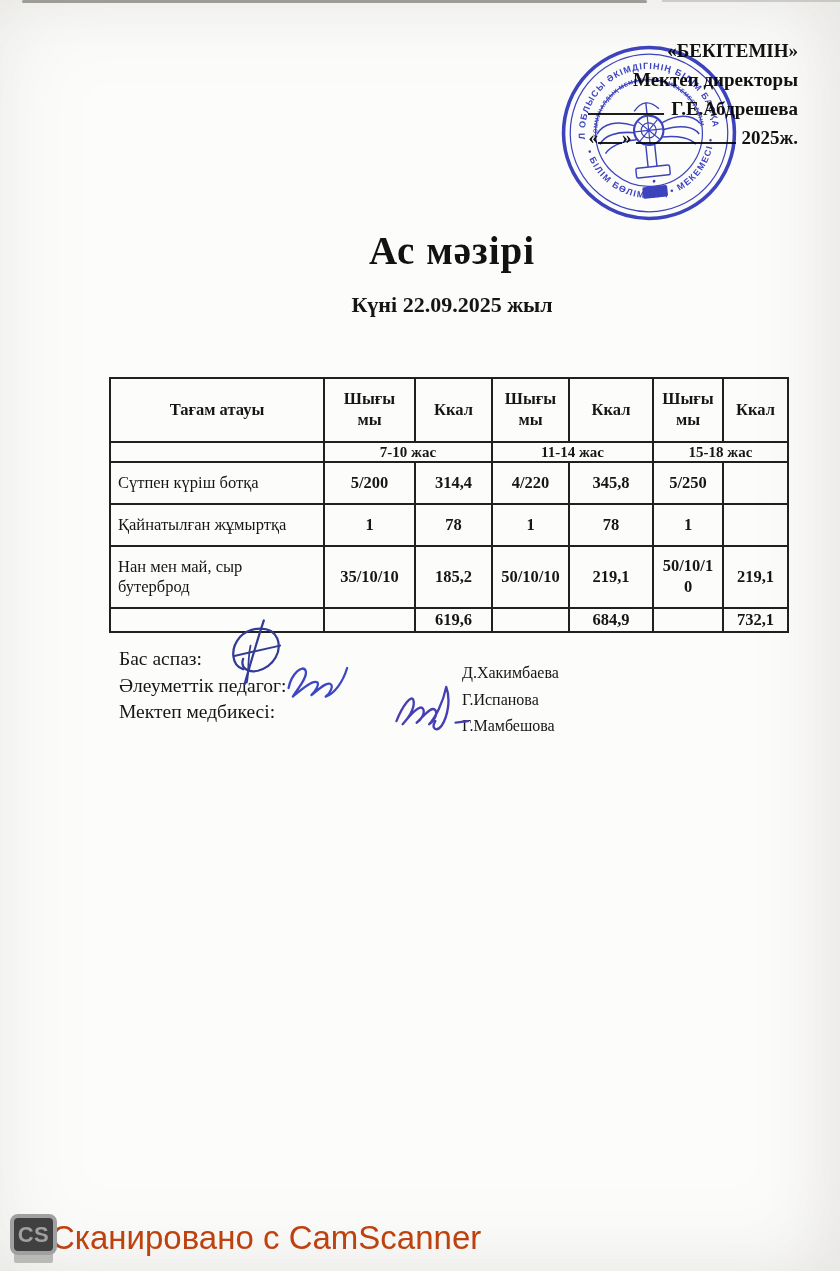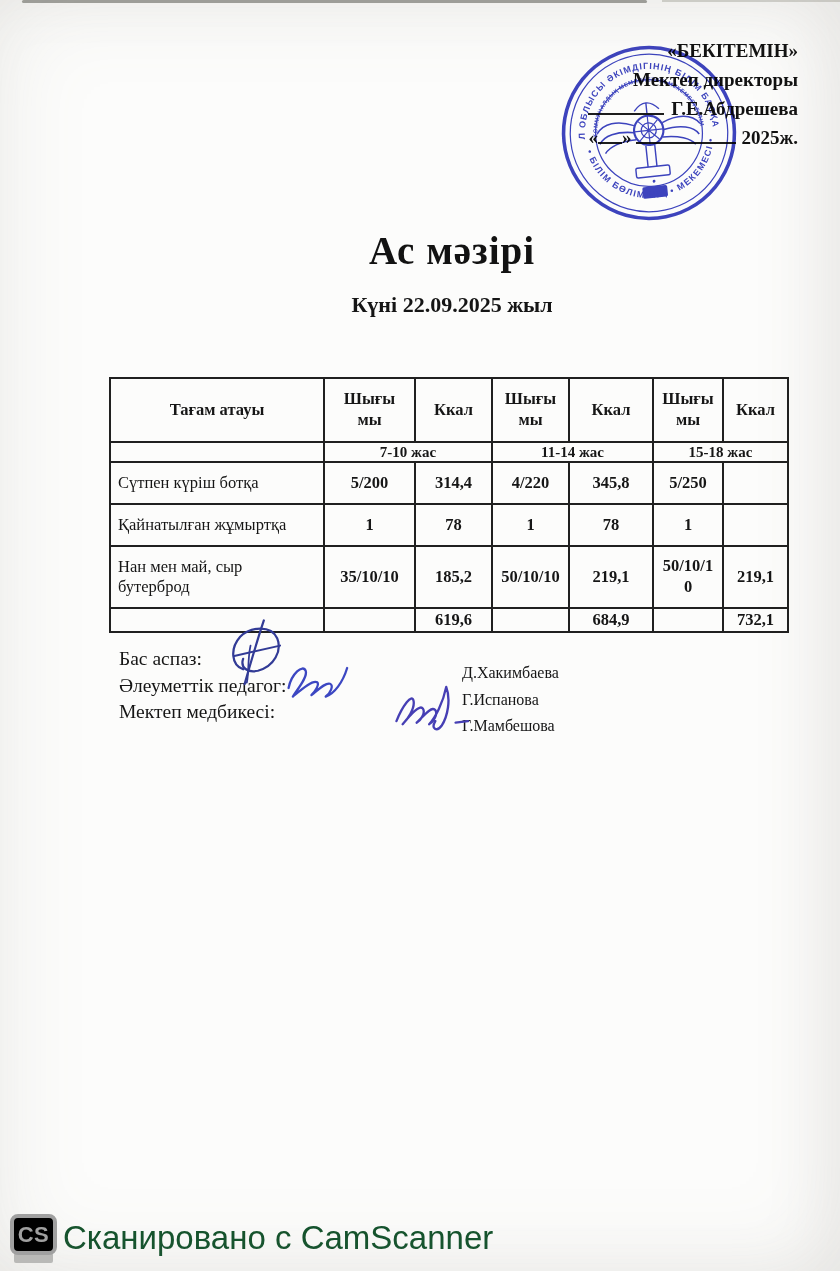--- a/index.html
+++ b/index.html
@@ -50,25 +50,25 @@
   .sig-labels { position:absolute; left:119px; top:646px; font-size:19.5px; line-height:26.5px; }
   .sig-names  { position:absolute; left:462px; top:660px; font-size:16px; line-height:26.5px; }
   .handsig { position:absolute; }
   .handsig path { fill:none; stroke-linecap:round; stroke-linejoin:round; }
 
   
   .footer-icon { position:absolute; left:10px; top:1214px; width:47px; height:41px;
     border:4.5px solid #a0a0a0; border-radius:8px;
     display:flex; align-items:center; justify-content:center;
     font-family:"Liberation Sans", sans-serif; font-weight:bold; font-size:22px;
-    color:#a0a0a0; letter-spacing:.5px; background:#000000; z-index:2; }
+    color:#a0a0a0; letter-spacing:.5px; background:#404040; z-index:2; }
   .footer-flap { position:absolute; left:14px; top:1253px; width:39px; height:10px;
     background:#b9b9b7; border-radius:2px; z-index:1; }
-  .footer-text { position:absolute; left:63px; top:1219px;
-    font-family:"Liberation Sans", sans-serif; font-size:33px; color:#14532d; }
+  .footer-text { position:absolute; left:51px; top:1219px;
+    font-family:"Liberation Sans", sans-serif; font-size:33px; color:#c2410c; }
 </style>
 </head>
 <body>
 
 <div class="page">
 
   <div class="scan-top-a"></div>
   <div class="scan-top-b"></div>
 
   <div class="approval">

